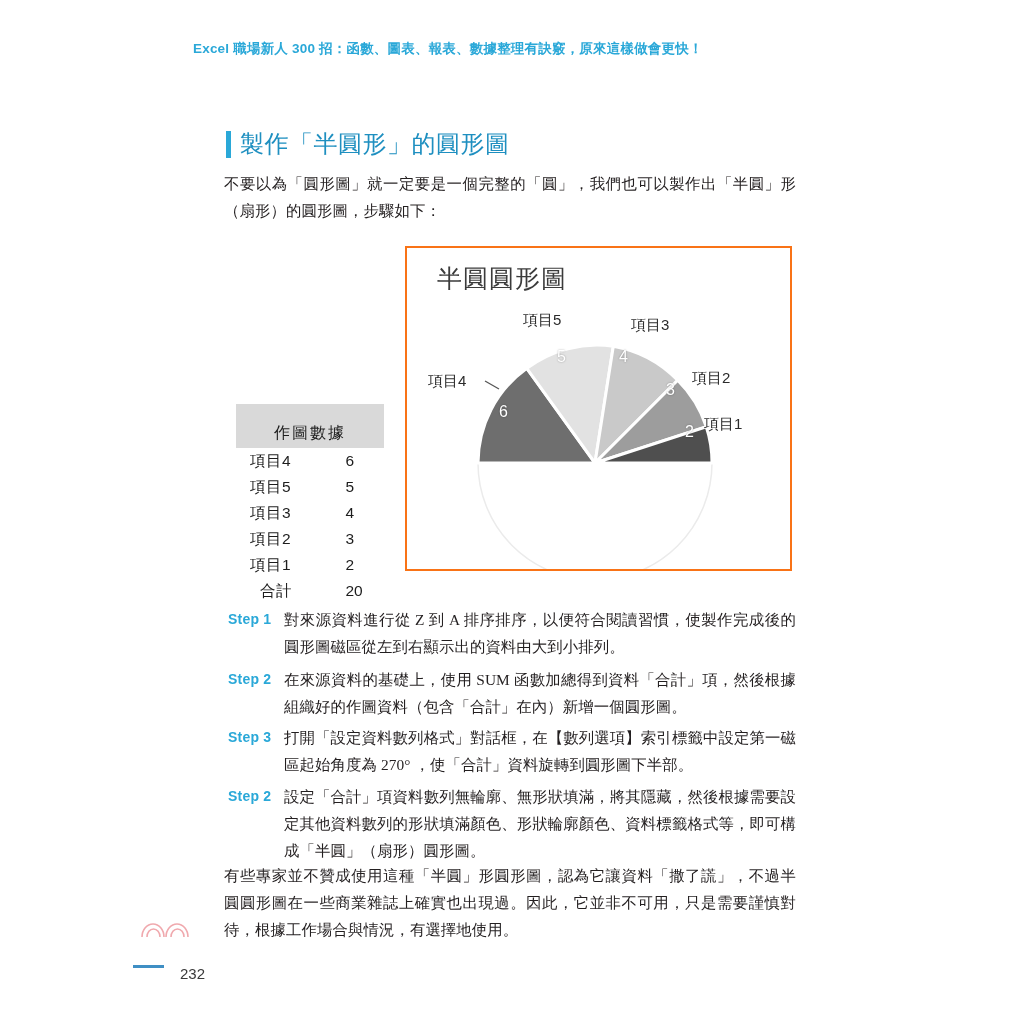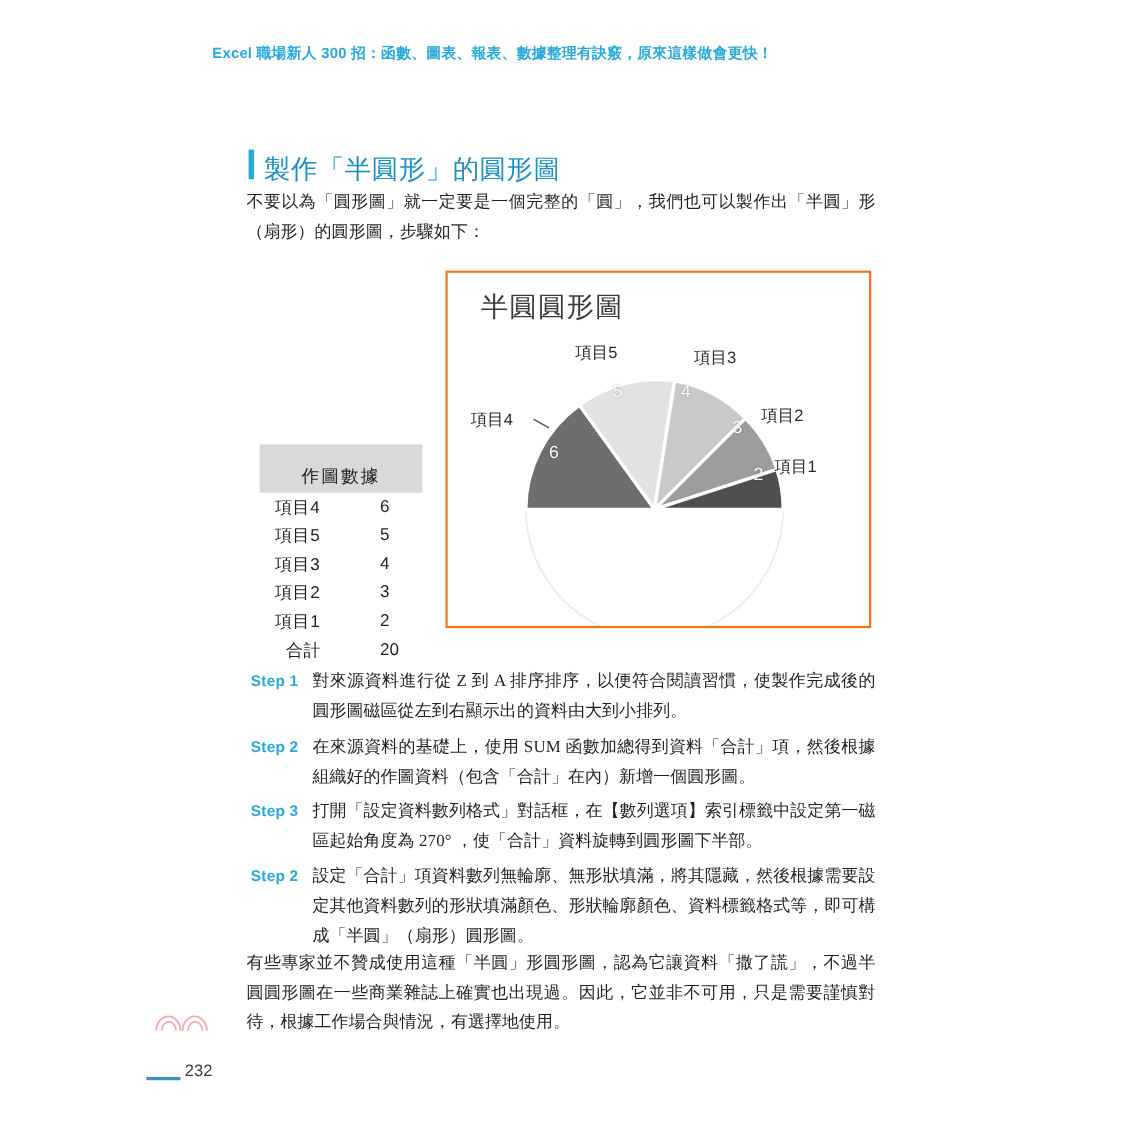--- a/index.html
+++ b/index.html
@@ -45,21 +45,20 @@
     background: #2aa8d8;
     flex: none;
   }
   .section-title {
     font-family: "Liberation Sans", "DejaVu Sans", sans-serif;
     font-size: 24px;
     font-weight: 500;
     color: #1e8fc0;
     letter-spacing: .5px;
     white-space: nowrap;
-    margin-top: 10px;
   }
 
   
   .para {
     position: absolute;
     font-size: 15.4px;
     line-height: 27px;
     text-align: justify;
     letter-spacing: .1px;
   }
@@ -187,22 +186,22 @@
     text-align: justify;
     letter-spacing: .1px;
   }
 
   
   .folio {
     position: absolute;
     left: 133px;
     top: 965px;
     display: flex;
-    align-items: flex-end;
-    gap: 4px;
+    align-items: flex-start;
+    gap: 16px;
   }
   .folio-rule {
     width: 31px;
     height: 3px;
     background: #3f8fc4;
   }
   .folio-num {
     font-family: "Liberation Sans", "DejaVu Sans", sans-serif;
     font-size: 15px;
     color: #3a3a3a;

